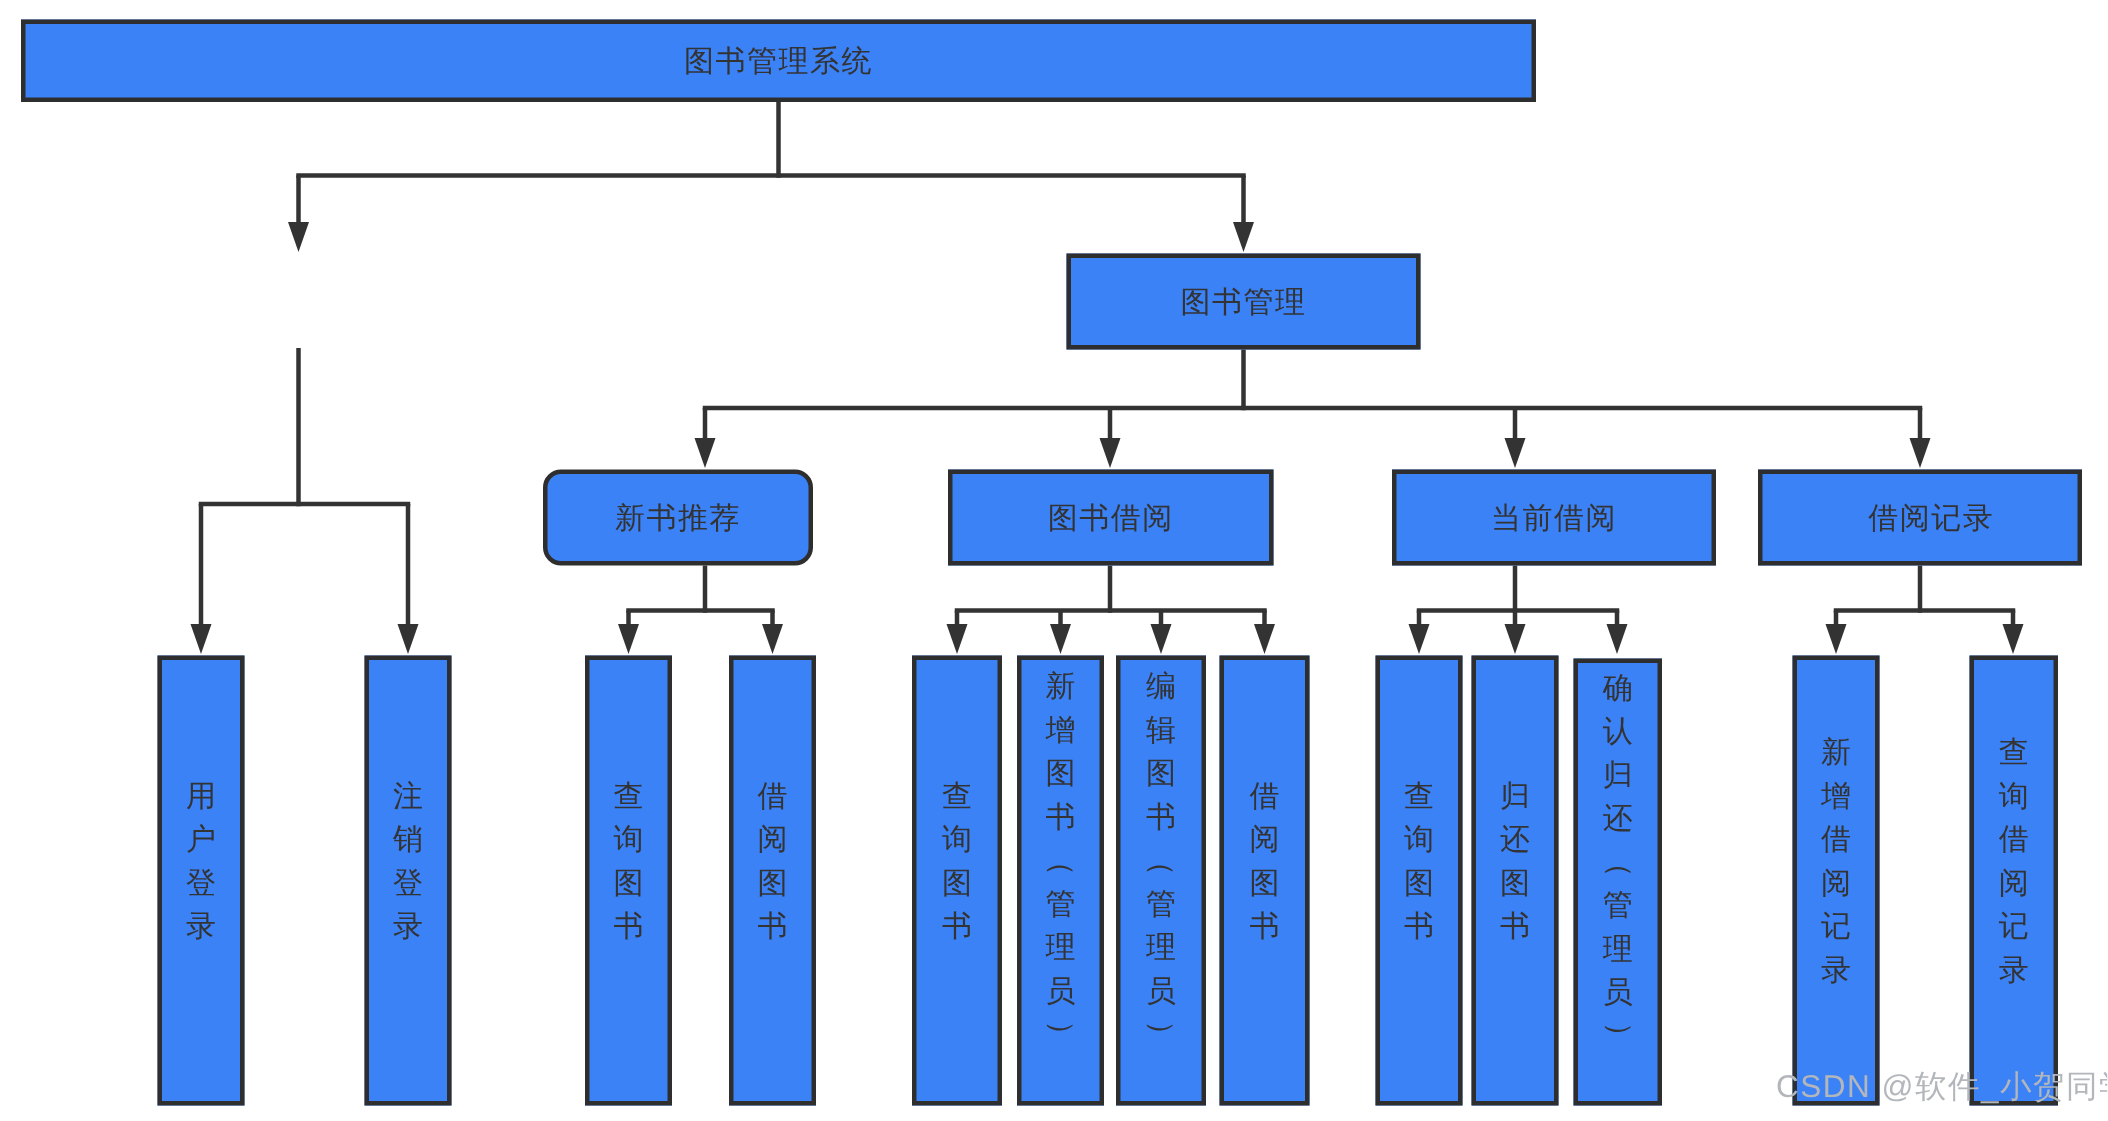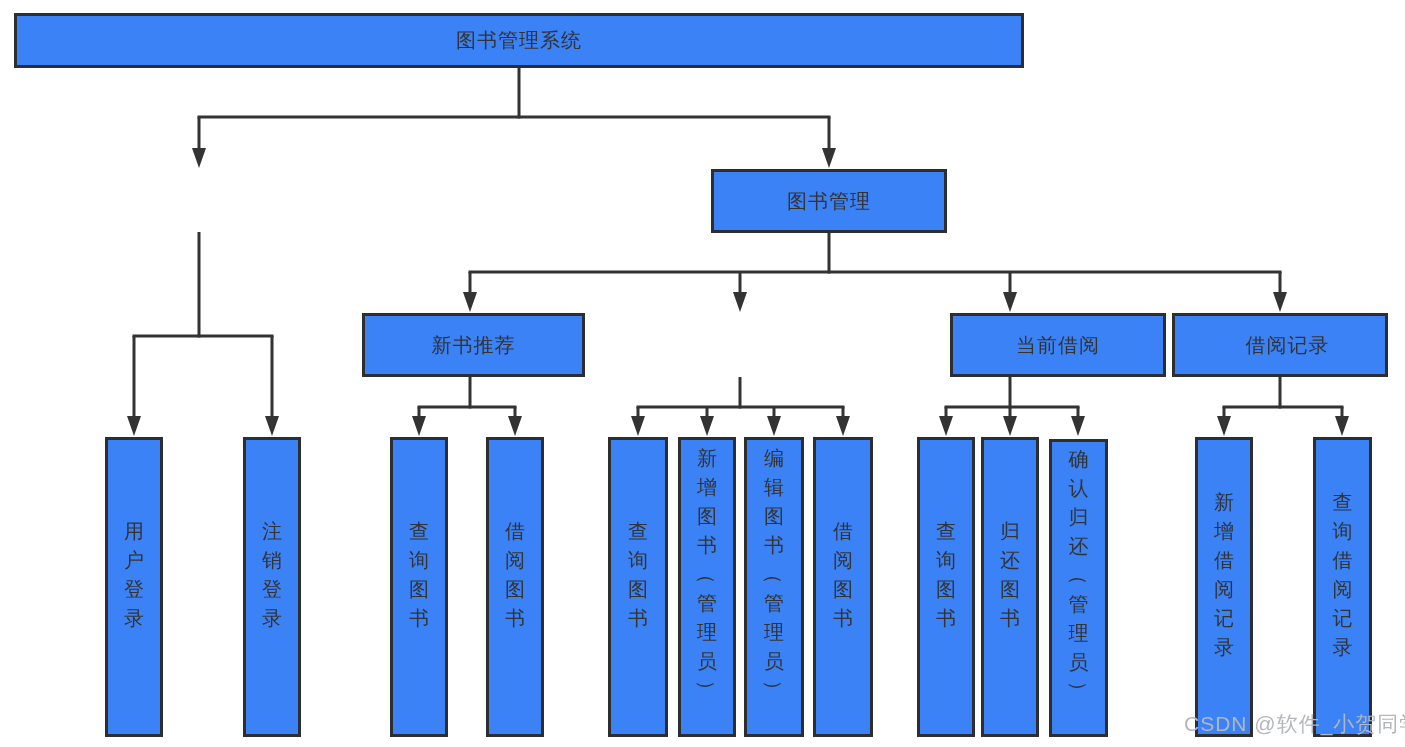--- a/index.html
+++ b/index.html
@@ -91,22 +91,23 @@
     <line class="wire" x1="1224" y1="407" x2="1224" y2="418"></line>
     <line class="wire" x1="1342" y1="407" x2="1342" y2="418"></line>
     <polygon class="arrow" points="1217,416 1231,416 1224,436"></polygon>
     <polygon class="arrow" points="1335,416 1349,416 1342,436"></polygon>
   </svg>
 
   <div class="box" style="left:14px;top:13px;width:1010px;height:55px;">图书管理系统</div>
 
   <div class="box" style="left:711px;top:169px;width:236px;height:64px;">图书管理</div>
 
-  <div class="box" style="left:362px;top:313px;width:223px;height:64px;">新书推荐</div>
-  <div class="box" style="left:950px;top:313px;width:216px;height:64px;">当前借阅</div>
+  <div class="box" style="left:362px;top:313px;width:180px;height:64px;border-radius:12px;">新书推荐</div>
+  <div class="box" style="left:632px;top:313px;width:217px;height:64px;">图书借阅</div>
+  <div class="box" style="left:928px;top:313px;width:216px;height:64px;">当前借阅</div>
   <div class="box" style="left:1172px;top:313px;width:216px;height:64px;padding-left:15px;">借阅记录</div>
 
   <div class="box leaf" style="left:105px;top:437px;width:58px;height:300px;">
     <span class="vtext">
         <span>用</span>
         <span>户</span>
         <span>登</span>
         <span>录</span>
       </span>
   </div>

